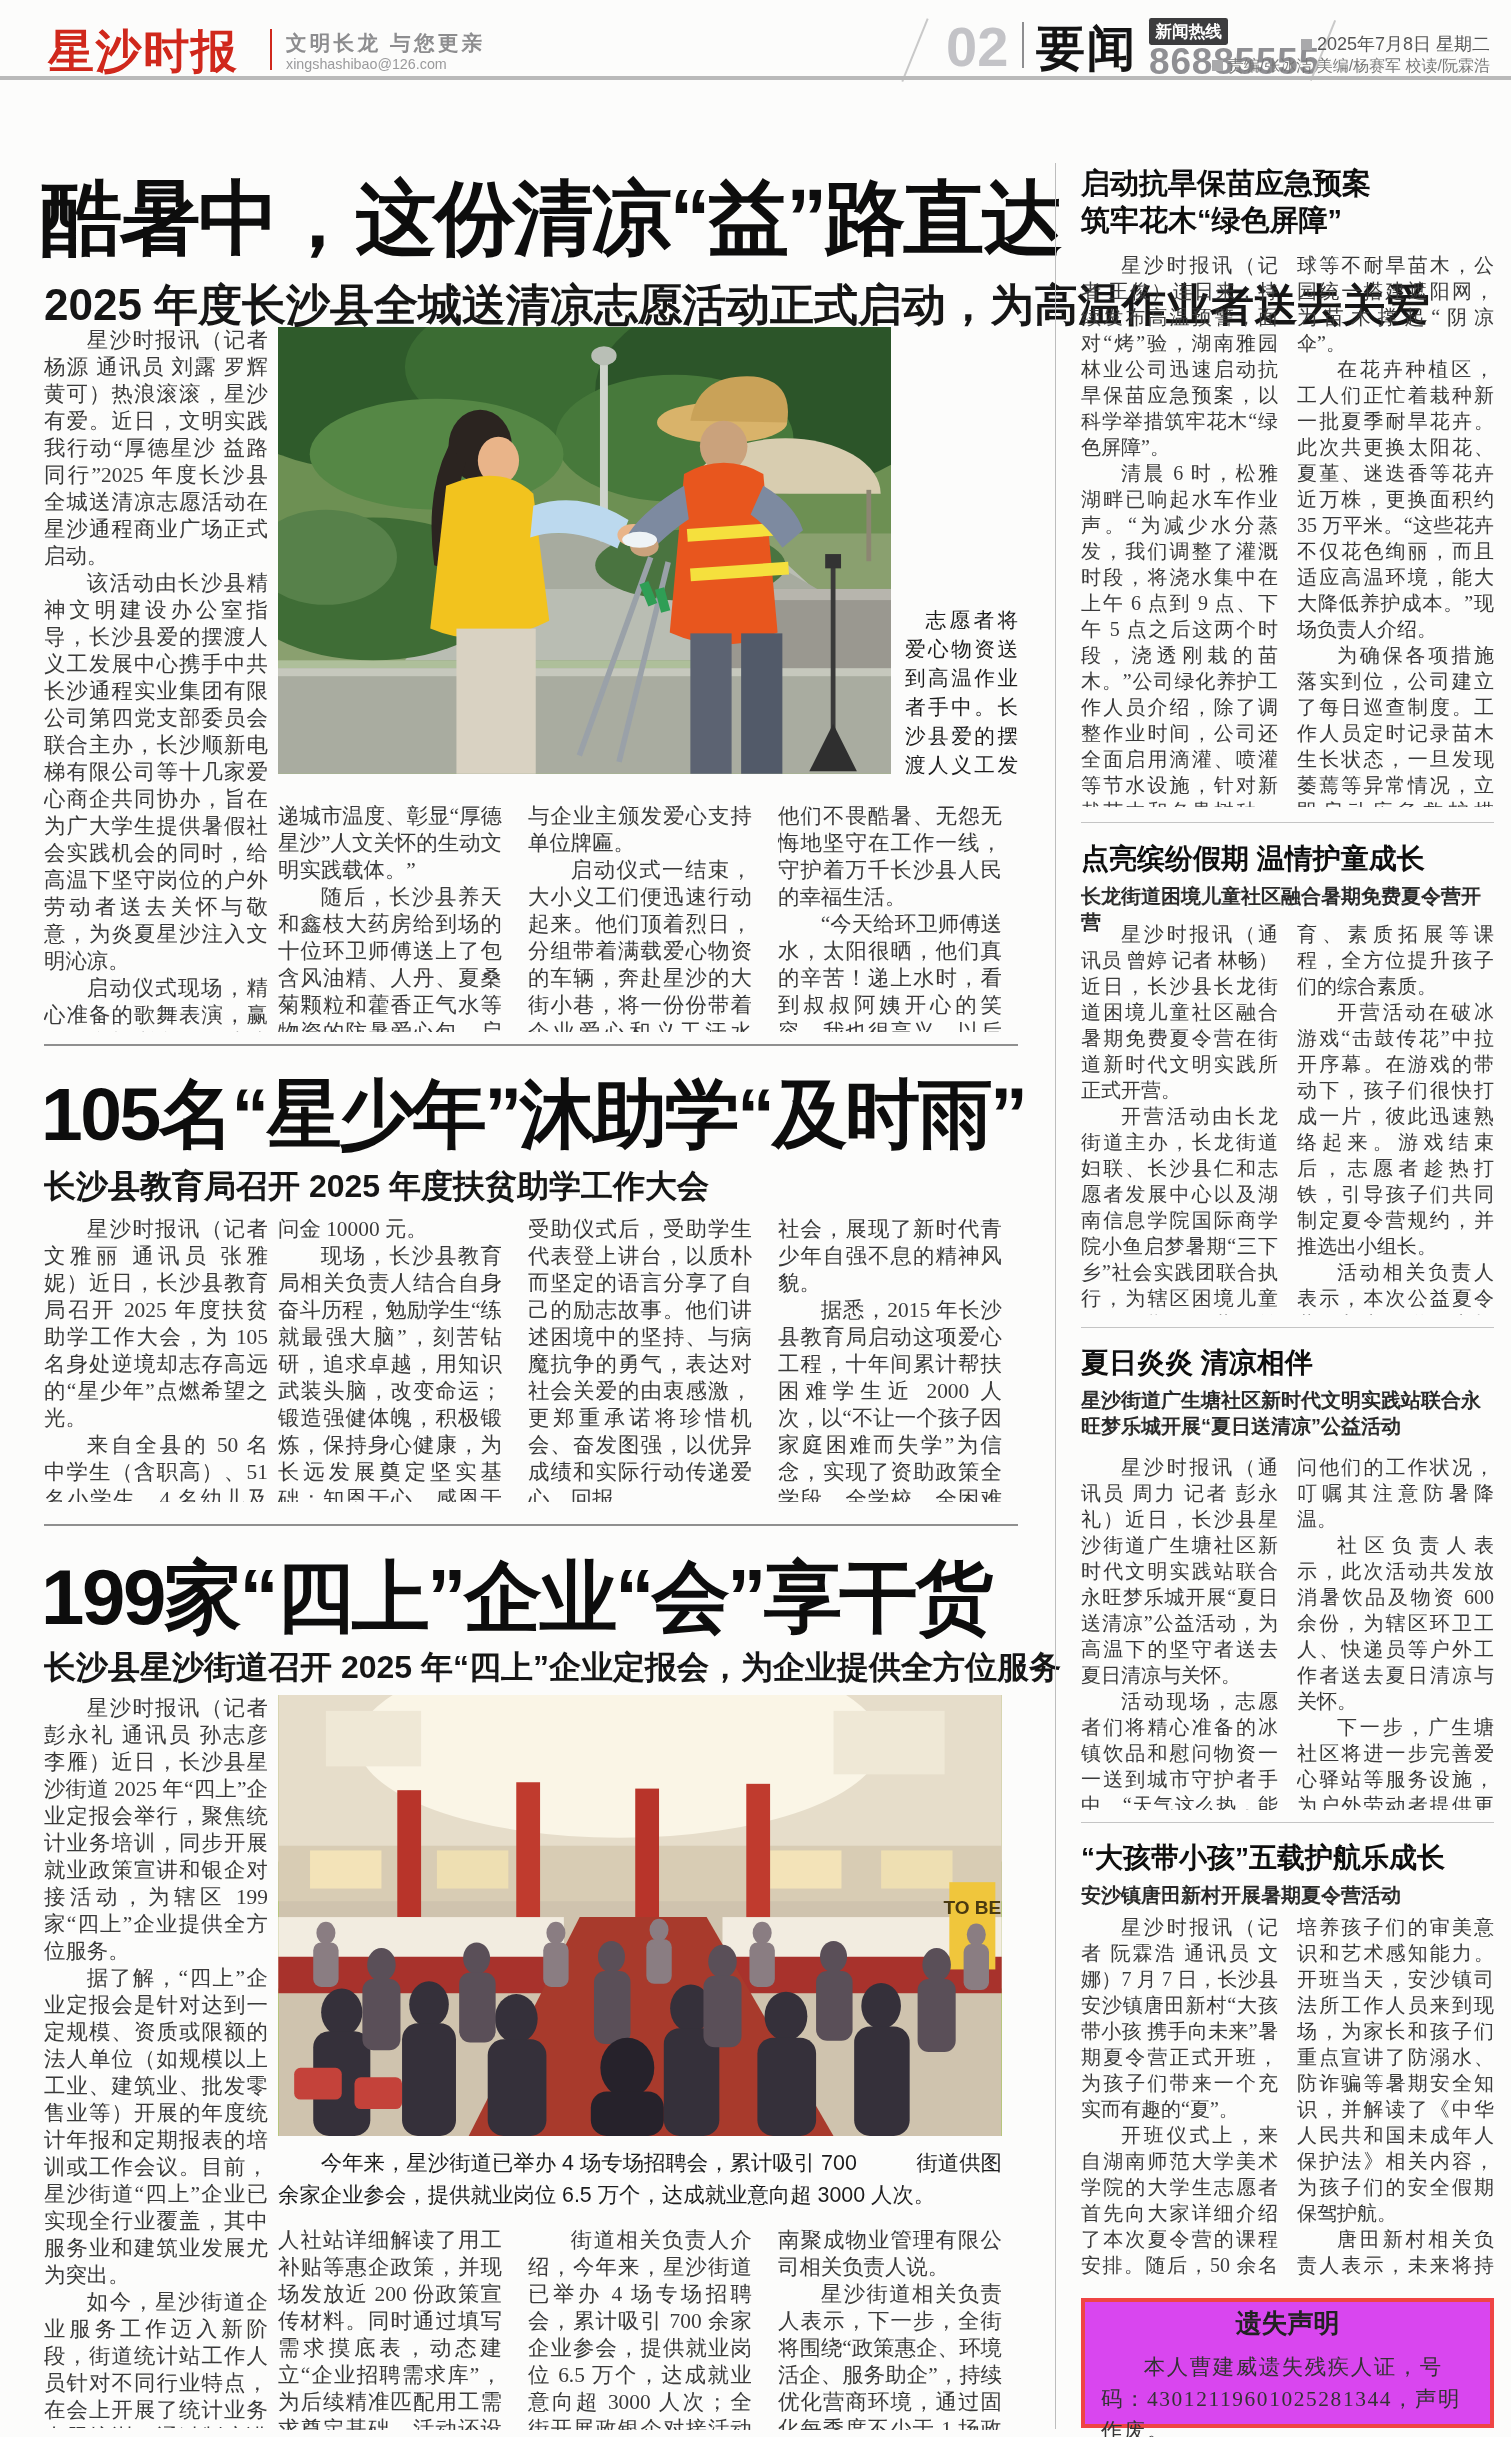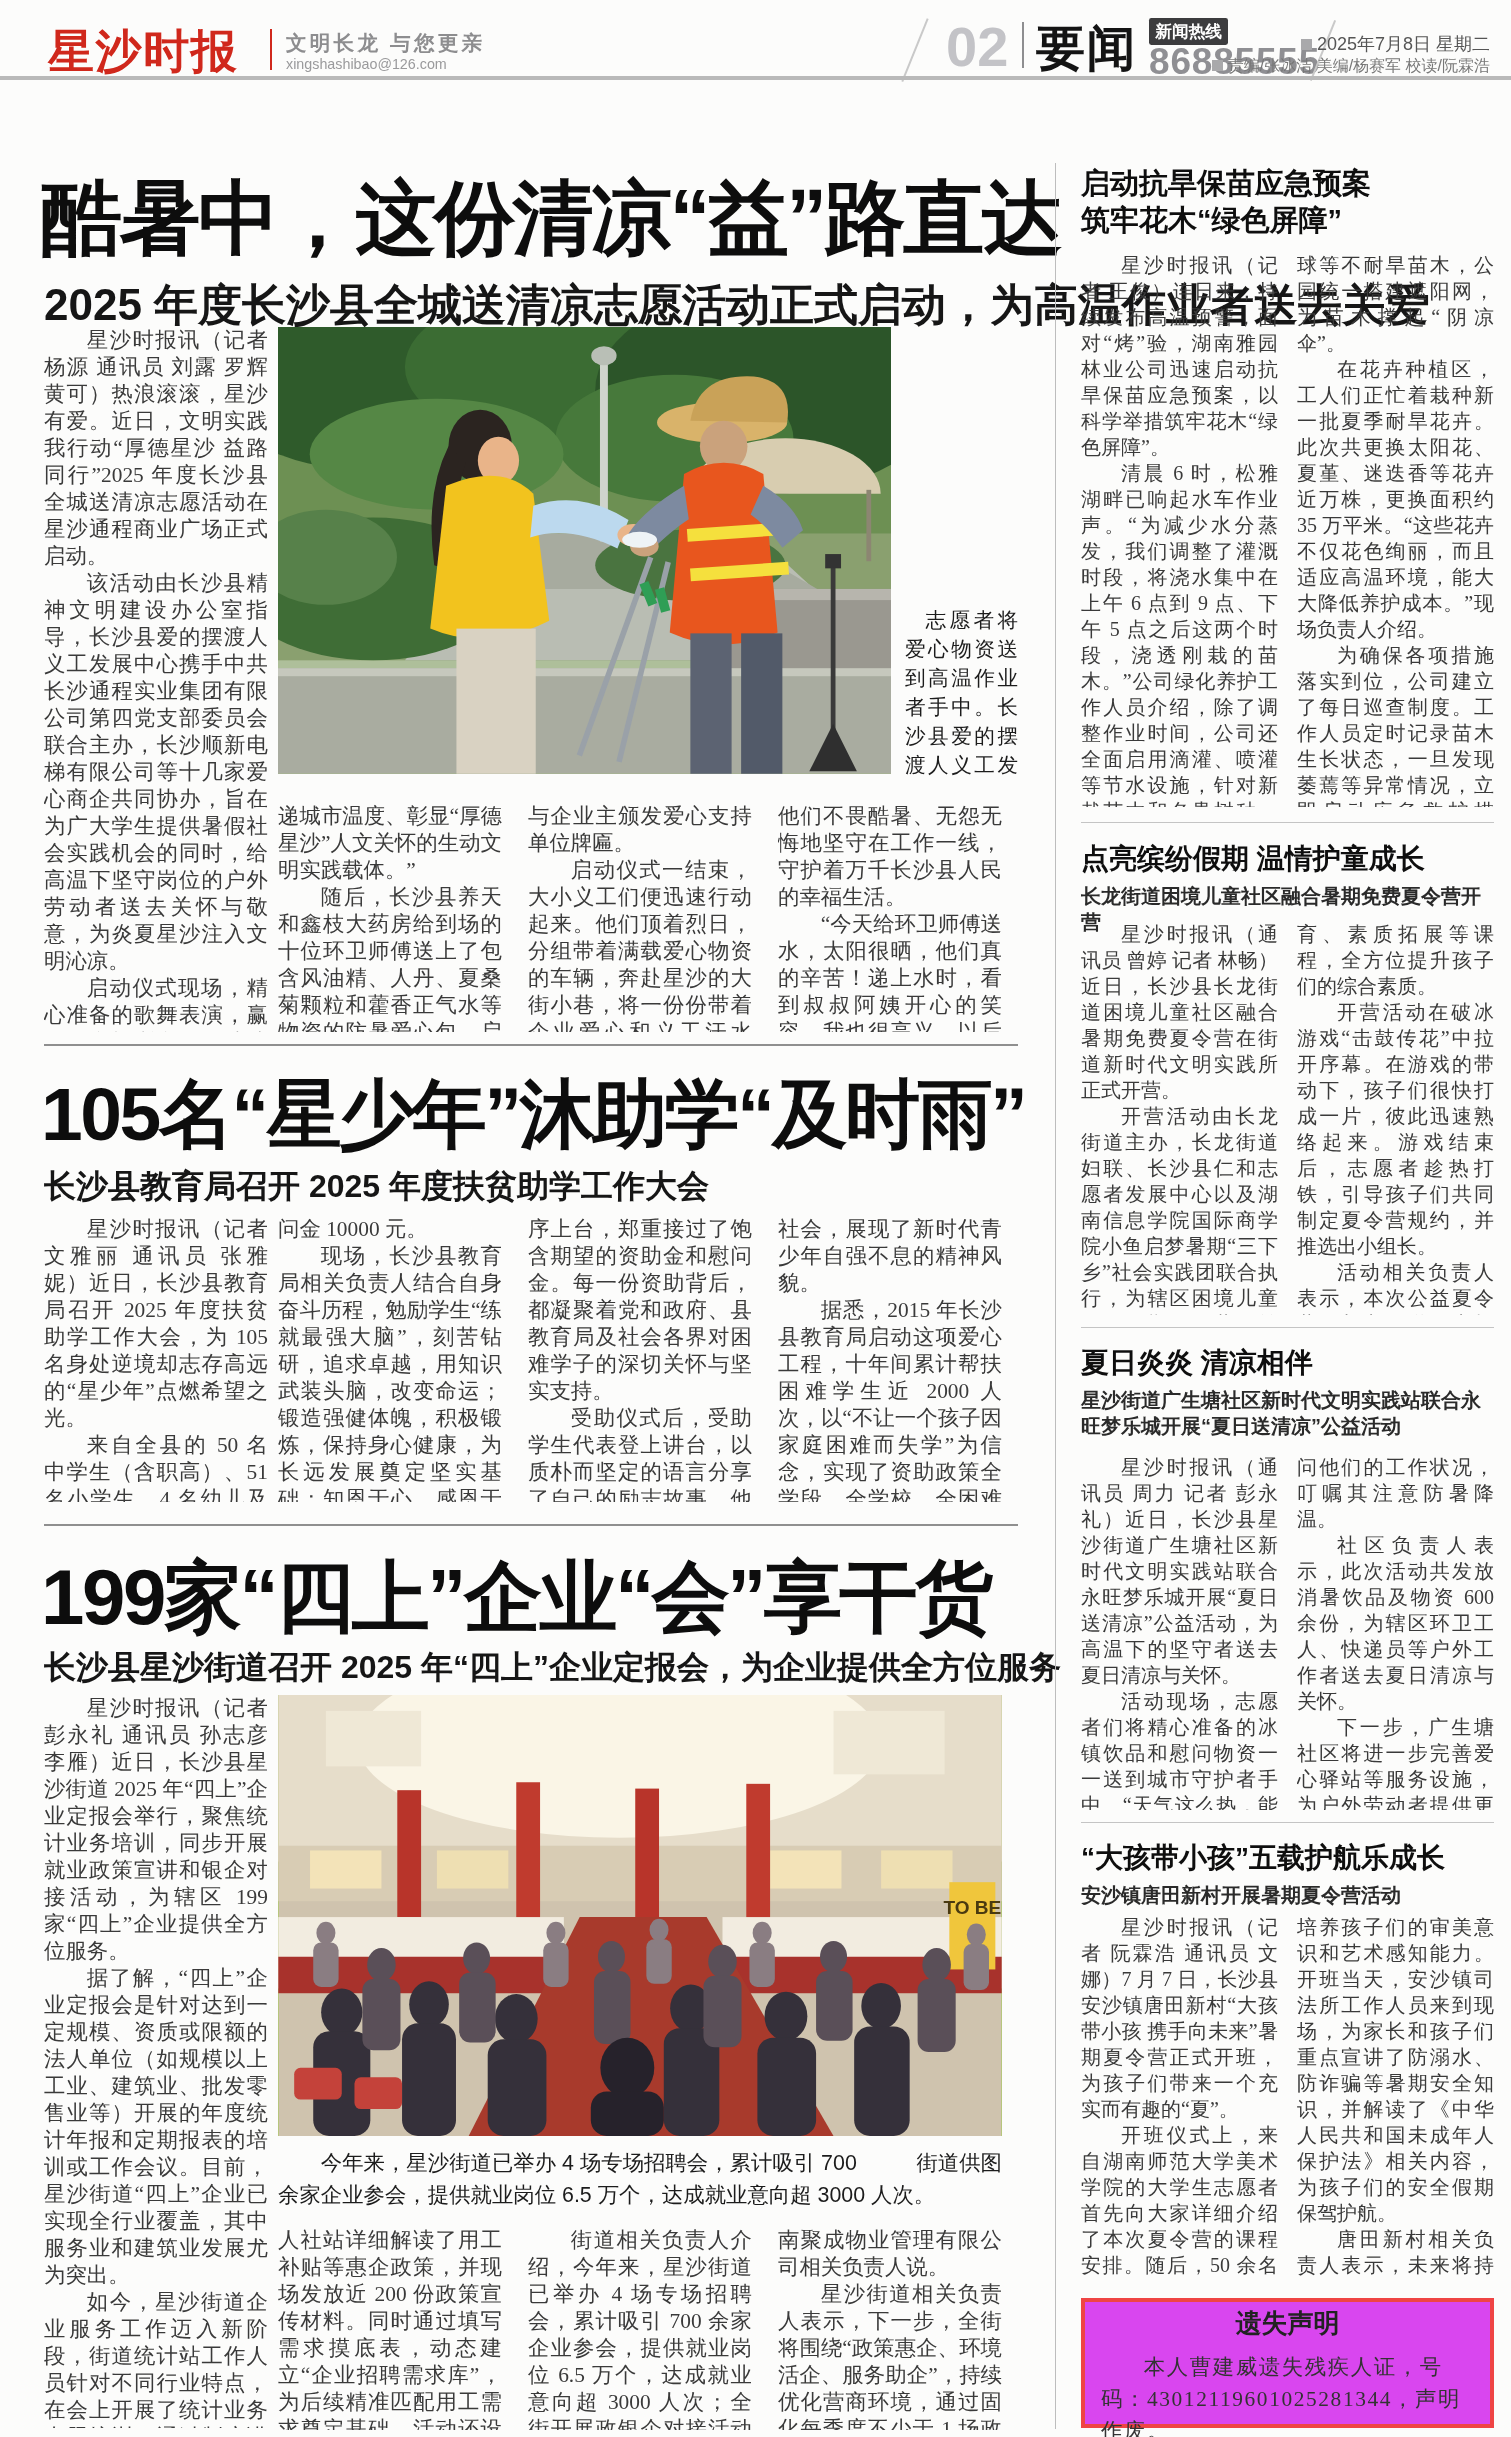--- a/index.html
+++ b/index.html
@@ -177,21 +177,20 @@
     <h2 class="subtitle" style="left:44px; top:1165px; font-size:32px;">长沙县教育局召开 2025 年度扶贫助学工作大会</h2>
     <div class="col" style="left:44px; top:1216px; width:224px; height:286px;">
         <p>星沙时报讯（记者 文雅丽 通讯员 张雅妮）近日，长沙县教育局召开 2025 年度扶贫助学工作大会，为 105 名身处逆境却志存高远的“星少年”点燃希望之光。</p>
         <p>来自全县的 50 名中学生（含职高）、51 名小学生、4 名幼儿及其家长，在关怀与祝福中接过了承载着社会关爱的资助金。其中，小学生、幼儿每人获一次性资助 3000 元，初高中学生每人 4000 元，9 名患重大疾病学生每人获慰</p>
       </div>
     <div class="col" style="left:278px; top:1216px; width:224px; height:286px;" data-cont="">
         <p>问金 10000 元。</p>
         <p>现场，长沙县教育局相关负责人结合自身奋斗历程，勉励学生“练就最强大脑”，刻苦钻研，追求卓越，用知识武装头脑，改变命运；锻造强健体魄，积极锻炼，保持身心健康，为长远发展奠定坚实基础；知恩于心，感恩于行，志存高远，未来以真才实学回馈社会，努力成为“最闪亮的星”。</p>
       </div>
     <div class="col" style="left:528px; top:1216px; width:224px; height:286px;" data-cont="">
-        <p>序上台，郑重接过了饱含期望的资助金和慰问金。每一份资助背后，都凝聚着党和政府、县教育局及社会各界对困难学子的深切关怀与坚实支持。</p>
         <p>受助仪式后，受助学生代表登上讲台，以质朴而坚定的语言分享了自己的励志故事。他们讲述困境中的坚持、与病魔抗争的勇气，表达对社会关爱的由衷感激，更郑重承诺将珍惜机会、奋发图强，以优异成绩和实际行动传递爱心、回报</p>
       </div>
     <div class="col" style="left:778px; top:1216px; width:224px; height:286px;" data-cont="">
         <p>社会，展现了新时代青少年自强不息的精神风貌。</p>
         <p>据悉，2015 年长沙县教育局启动这项爱心工程，十年间累计帮扶困难学生近 2000 人次，以“不让一个孩子因家庭困难而失学”为信念，实现了资助政策全学段、全学校、全困难学生覆盖。这场持续十年的“及时雨”，不仅浇灌了无数学子的大学梦，更助力众多家庭逐步走出阴霾，为莘莘学子铺就通往知识殿堂的光明之路。</p>
       </div>
   </div>
 
   <div class="hr" style="left:44px; top:1524px; width:974px;"></div>
 

